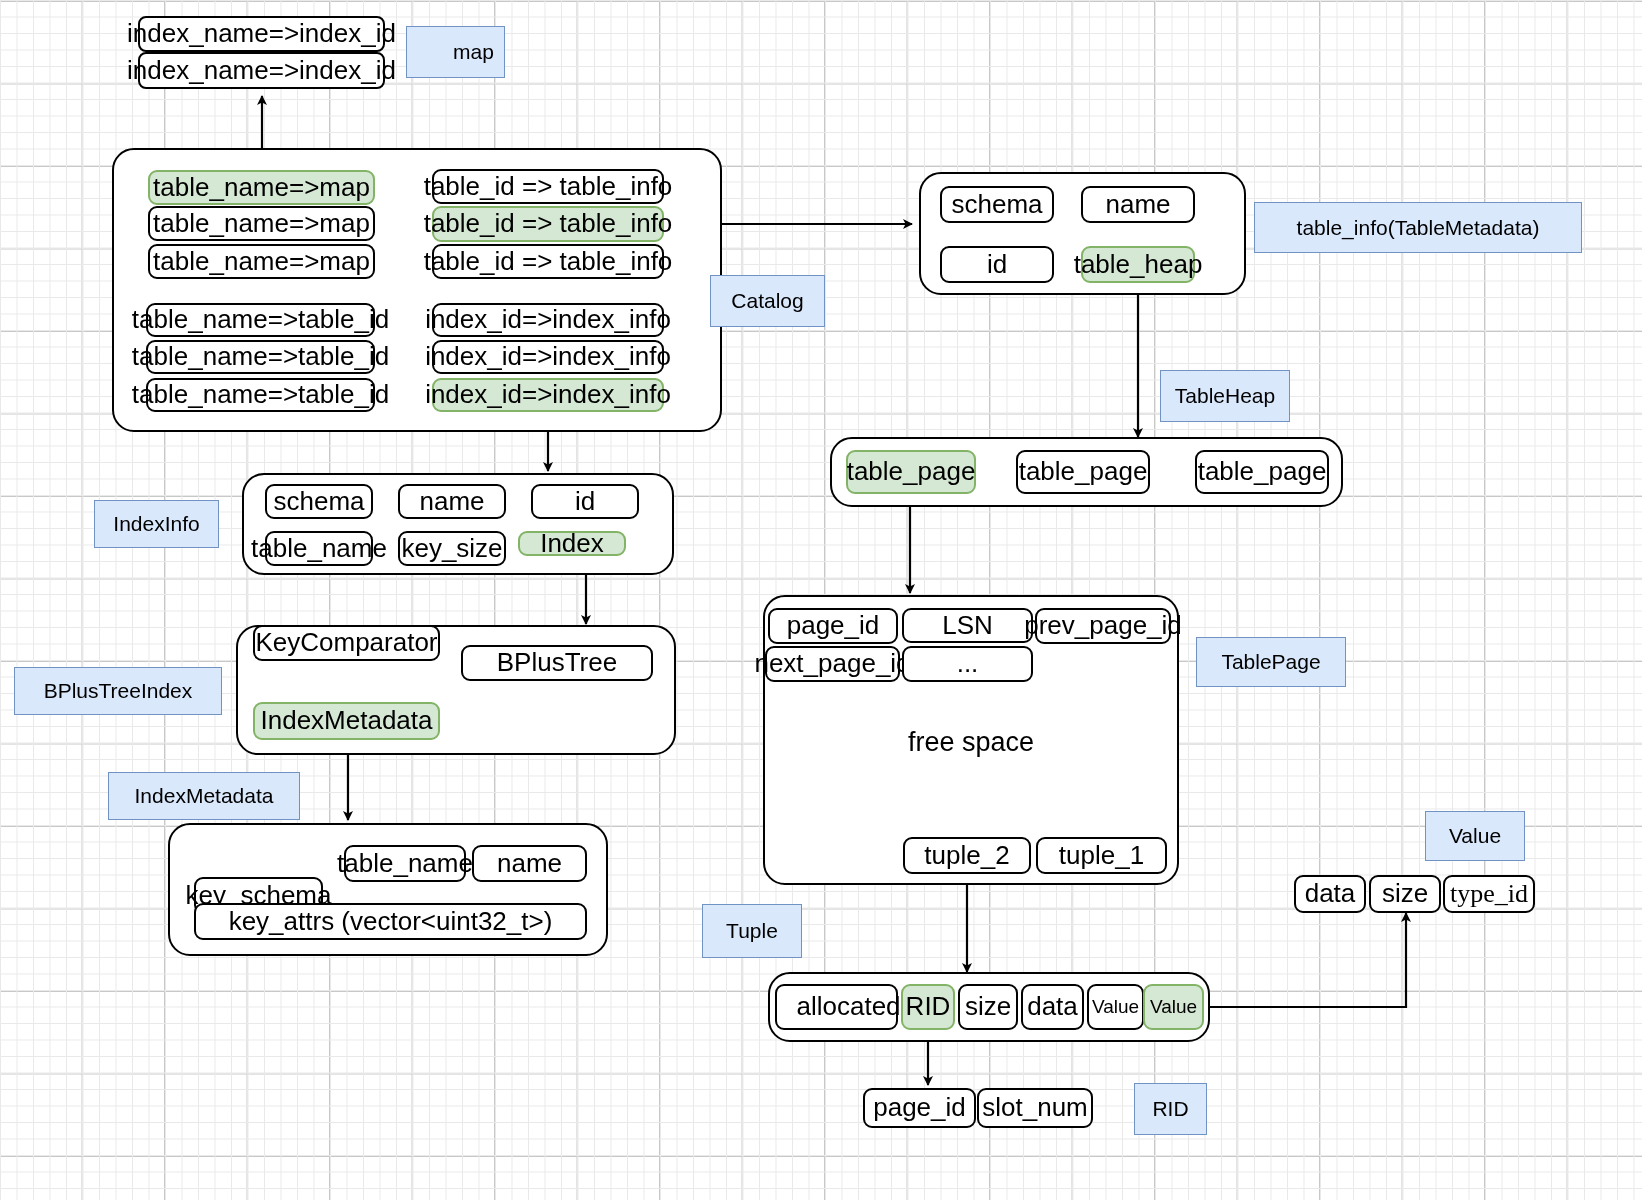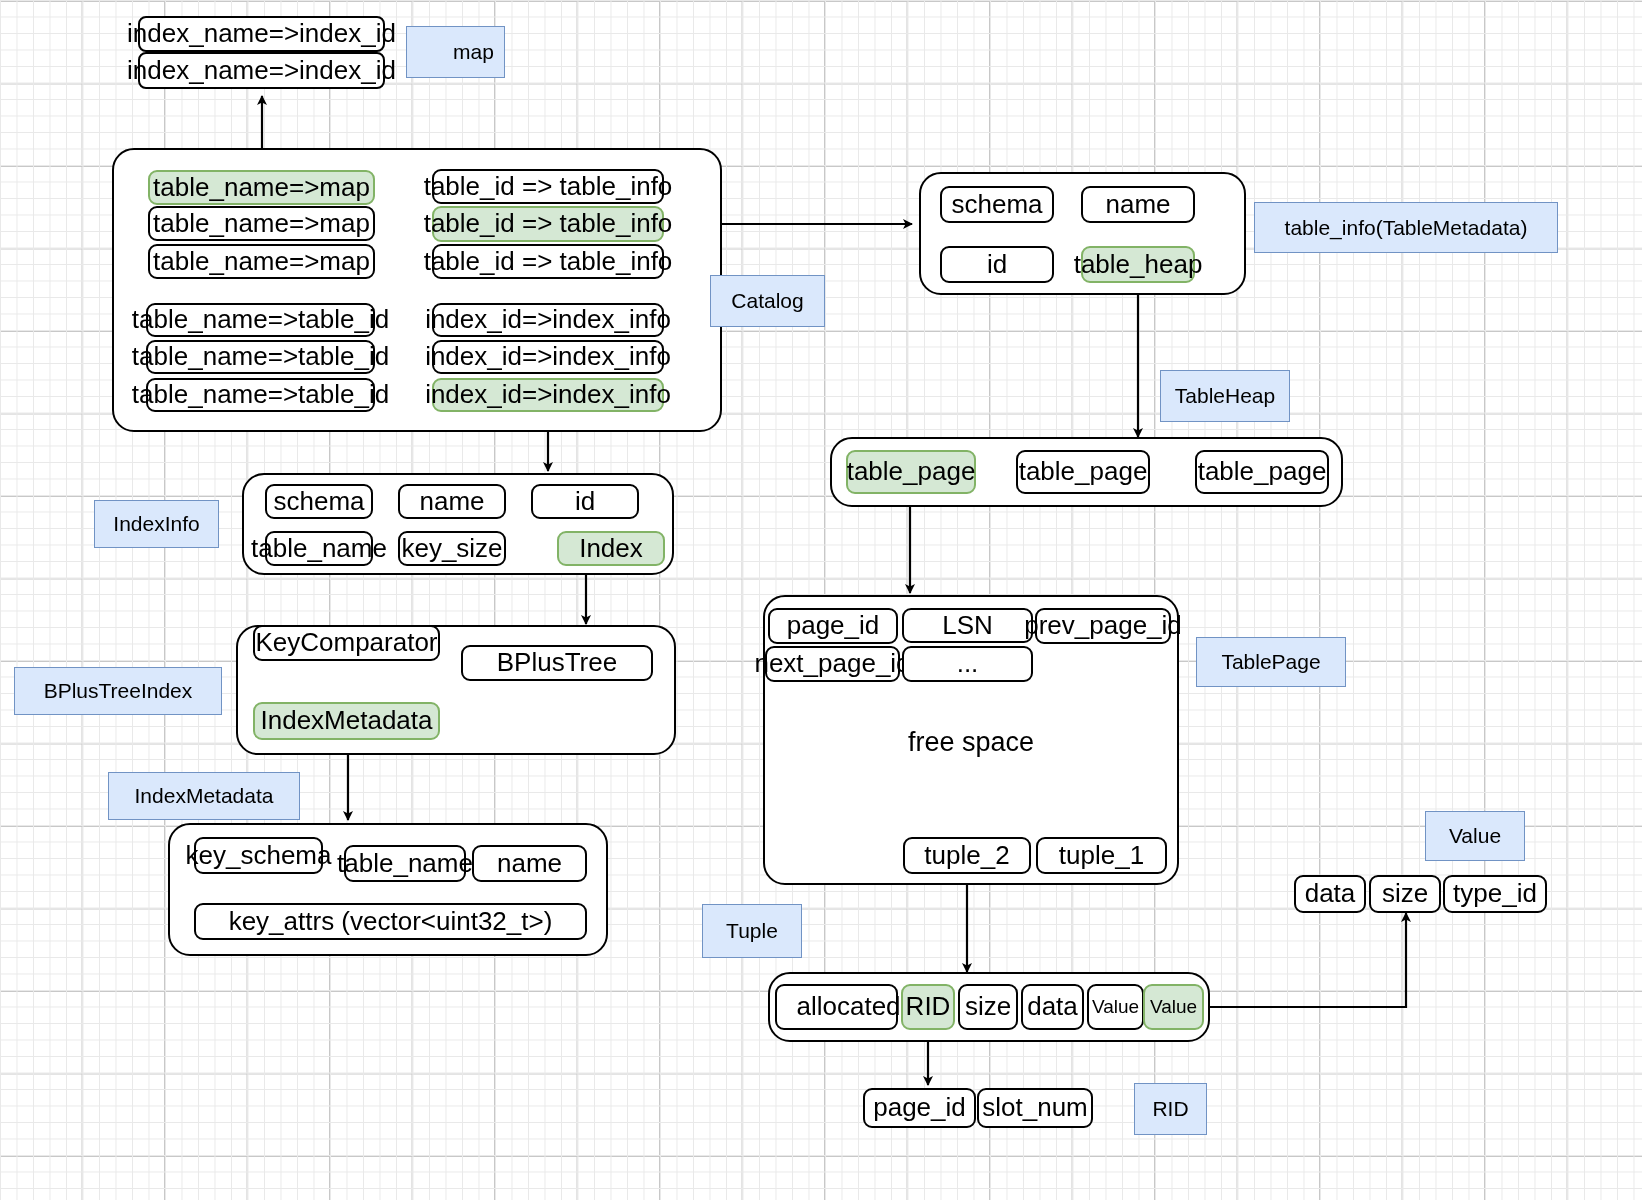--- a/index.html
+++ b/index.html
@@ -142,46 +142,46 @@
   <div class="node green" style="left:432px; top:378px; width:232px; height:34px;">index_id=&gt;index_info</div>
 
   <div class="label" style="left:710px; top:275px; width:115px; height:52px;">Catalog</div>
 
   <div class="container" style="left:242px; top:473px; width:432px; height:102px;"></div>
   <div class="node" style="left:265px; top:484px; width:108px; height:35px;">schema</div>
   <div class="node" style="left:398px; top:484px; width:108px; height:35px;">name</div>
   <div class="node" style="left:531px; top:484px; width:108px; height:35px;">id</div>
   <div class="node" style="left:265px; top:531px; width:108px; height:35px;">table_name</div>
   <div class="node" style="left:398px; top:531px; width:108px; height:35px;">key_size</div>
-  <div class="node green" style="left:557px; top:531px; width:108px; height:35px;">Index</div>
+  <div class="node green" style="left:518px; top:531px; width:108px; height:25px;">Index</div>
 
   <div class="label" style="left:94px; top:500px; width:125px; height:48px;">IndexInfo</div>
 
   <div class="container" style="left:236px; top:625px; width:440px; height:130px;"></div>
   <div class="node" style="left:253px; top:625px; width:187px; height:36px;">KeyComparator</div>
   <div class="node" style="left:461px; top:645px; width:192px; height:36px;">BPlusTree</div>
   <div class="node green" style="left:253px; top:702px; width:187px; height:38px;">IndexMetadata</div>
 
   <div class="label" style="left:14px; top:667px; width:208px; height:48px;">BPlusTreeIndex</div>
 
   <div class="container" style="left:168px; top:823px; width:440px; height:133px;"></div>
-  <div class="node" style="left:194px; top:837px; width:129px; height:37px;">key_schema</div>
+  <div class="node" style="left:194px; top:877px; width:129px; height:37px;">key_schema</div>
   <div class="node" style="left:344px; top:845px; width:122px; height:37px;">table_name</div>
   <div class="node" style="left:472px; top:845px; width:115px; height:37px;">name</div>
   <div class="node" style="left:194px; top:903px; width:393px; height:37px;">key_attrs (vector&lt;uint32_t&gt;)</div>
 
   <div class="label" style="left:108px; top:772px; width:192px; height:48px;">IndexMetadata</div>
 
   <div class="container" style="left:919px; top:172px; width:327px; height:123px;"></div>
   <div class="node" style="left:940px; top:186px; width:114px; height:37px;">schema</div>
   <div class="node" style="left:1081px; top:186px; width:114px; height:37px;">name</div>
   <div class="node" style="left:940px; top:246px; width:114px; height:37px;">id</div>
   <div class="node green" style="left:1081px; top:246px; width:114px; height:37px;">table_heap</div>
 
-  <div class="label" style="left:1254px; top:202px; width:304px; height:51px;">table_info(TableMetadata)</div>
+  <div class="label" style="left:1254px; top:202px; width:328px; height:51px;">table_info(TableMetadata)</div>
 
   <div class="container" style="left:830px; top:437px; width:513px; height:70px;"></div>
   <div class="node green" style="left:846px; top:450px; width:130px; height:44px;">table_page</div>
   <div class="node" style="left:1016px; top:450px; width:134px; height:44px;">table_page</div>
   <div class="node" style="left:1195px; top:450px; width:134px; height:44px;">table_page</div>
 
   <div class="label" style="left:1160px; top:370px; width:130px; height:52px;">TableHeap</div>
 
   <div class="container" style="left:763px; top:595px; width:416px; height:290px;"></div>
   <div class="node" style="left:768px; top:608px; width:130px; height:36px;">page_id</div>
@@ -207,17 +207,17 @@
 
   <div class="label" style="left:702px; top:904px; width:100px; height:54px;">Tuple</div>
 
   <div class="node" style="left:863px; top:1088px; width:113px; height:40px;">page_id</div>
   <div class="node" style="left:977px; top:1088px; width:116px; height:40px;">slot_num</div>
 
   <div class="label" style="left:1134px; top:1083px; width:73px; height:52px;">RID</div>
 
   <div class="node" style="left:1294px; top:875px; width:72px; height:38px;">data</div>
   <div class="node" style="left:1369px; top:875px; width:72px; height:38px;">size</div>
-  <div class="node" style="left:1443px; top:875px; width:104px; height:38px;">type_id</div>
+  <div class="node" style="left:1443px; top:875px; width:92px; height:38px;font-family:Liberation Serif, serif;">type_id</div>
 
   <div class="label" style="left:1425px; top:811px; width:100px; height:50px;">Value</div>
 
 </div>
 
 </body></html>

